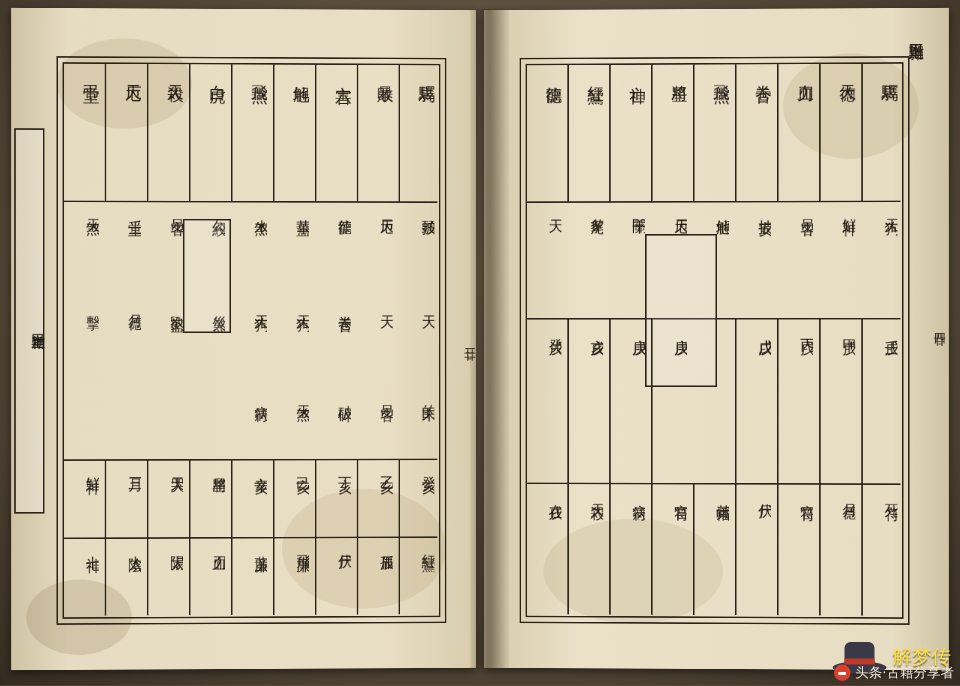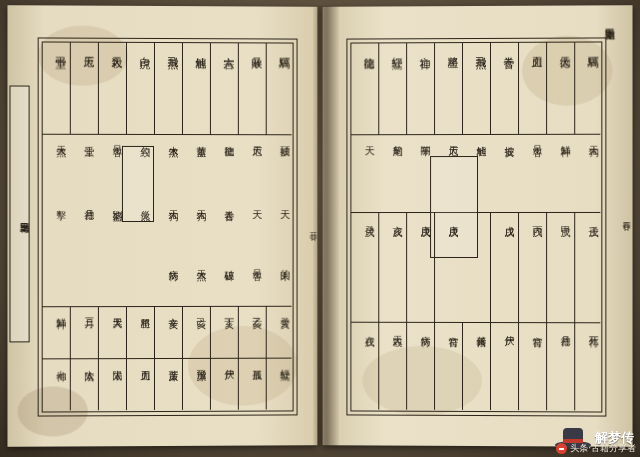--- a/index.html
+++ b/index.html
@@ -85,21 +85,21 @@
     position:absolute;writing-mode:vertical-rl;text-orientation:upright;
     font-family:"DejaVu Serif",serif;font-size:9px;color:#241d13;white-space:nowrap;
   }
 
   
   .wm{position:absolute;right:6px;bottom:4px;display:flex;align-items:center;gap:4px;}
   .wm-hat{position:relative;width:36px;height:30px;}
   .hat-brim{position:absolute;left:0;bottom:4px;width:36px;height:8px;background:#3a3a46;border-radius:50%;}
   .hat-top{position:absolute;left:8px;bottom:9px;width:20px;height:16px;background:#3a3a46;border-radius:4px 4px 2px 2px;}
   .hat-band{position:absolute;left:8px;bottom:10px;width:20px;height:4px;background:#c0392b;}
-  .wm-text{font-family:"DejaVu Sans",sans-serif;font-size:13px;color:#ffffff;font-weight:bold;text-shadow:0 1px 1px rgba(0,0,0,.5);}
+  .wm-text{font-family:"DejaVu Sans",sans-serif;font-size:13px;color:#fde047;font-weight:normal;text-shadow:0 1px 1px rgba(0,0,0,.5);}
   .tt-bar{
     position:absolute;right:4px;bottom:2px;display:flex;align-items:center;gap:3px;
     font-family:"DejaVu Sans",sans-serif;font-size:9px;color:#efe7d6;
   }
   .tt-dot{width:11px;height:11px;border-radius:50%;background:#d8402f;display:inline-block;position:relative;}
   .tt-dot:after{content:"";position:absolute;left:3px;top:4.5px;width:5px;height:2px;background:#fff;}
 </style>
 </head>
 <body>
 

